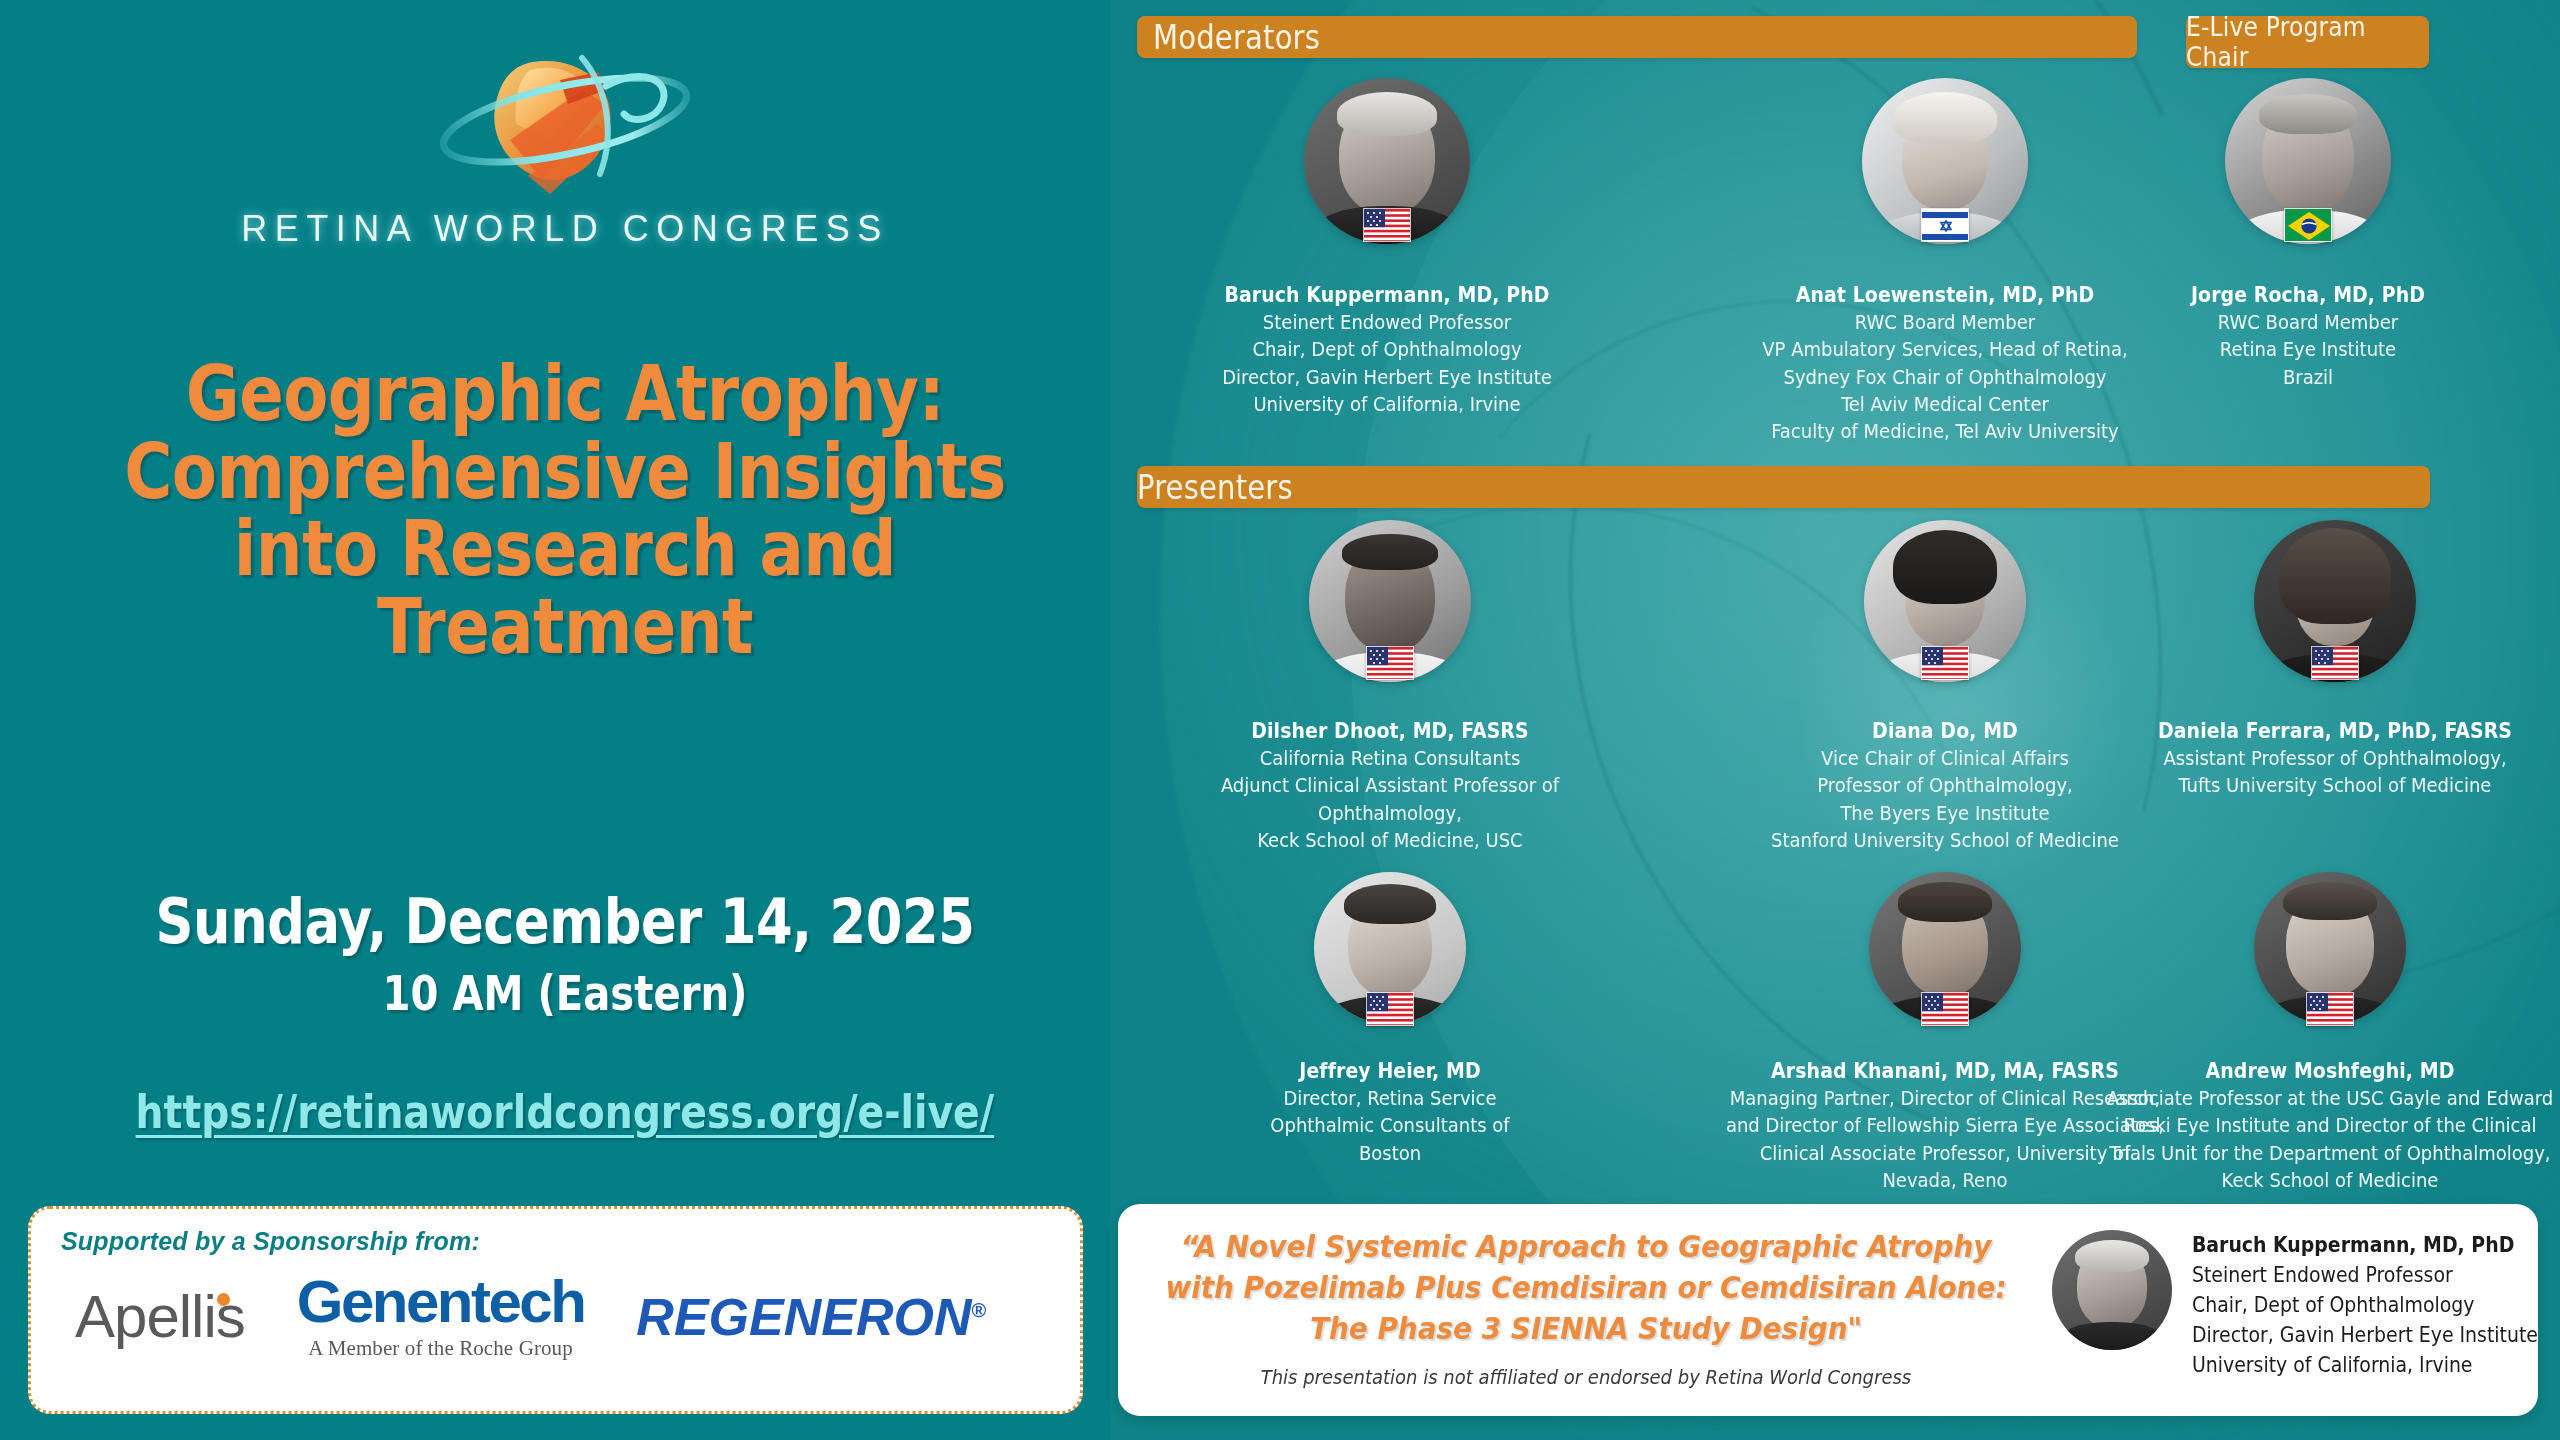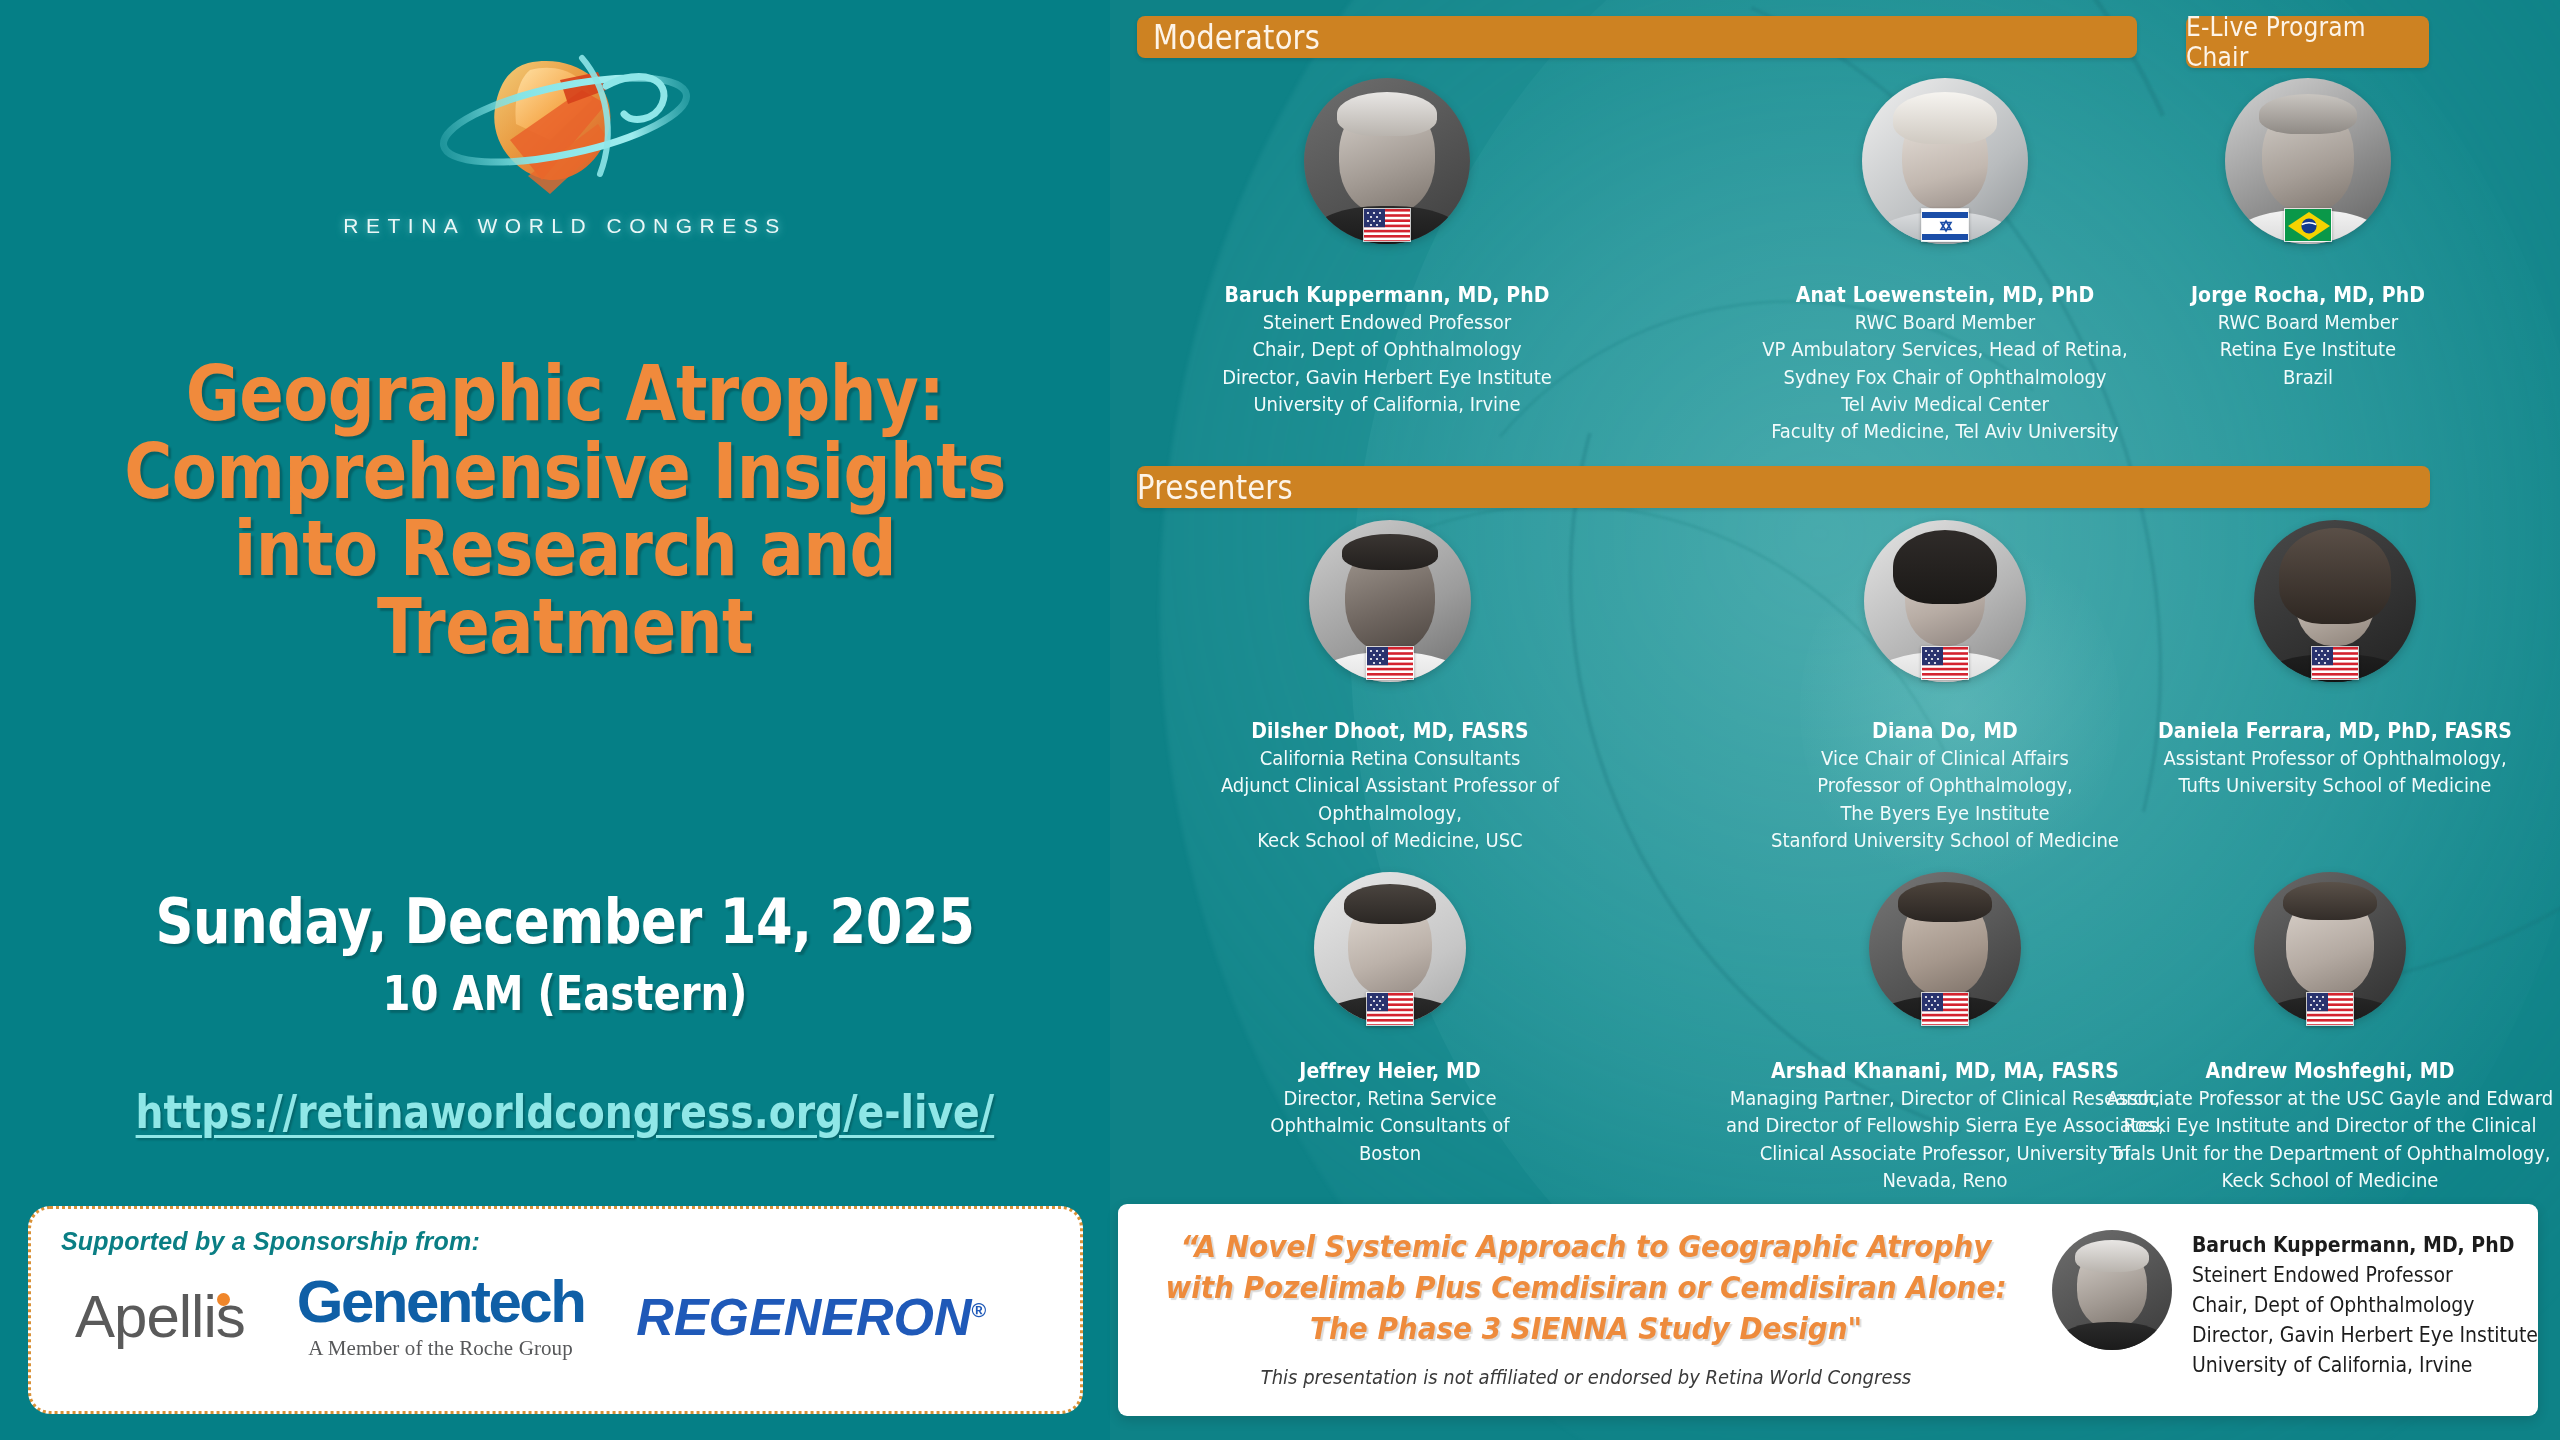--- a/index.html
+++ b/index.html
@@ -68,23 +68,22 @@
   .left-panel {
     position: absolute; left: 0; top: 0; width: 1130px; height: 1440px;
   }
   .logo-wrap {
     position: absolute; left: 0; top: 28px; width: 1130px;
     display: flex; flex-direction: column; align-items: center;
   }
   .logo-mark { position: relative; width: 310px; height: 180px; }
   .logo-mark svg { position: absolute; left: 0; top: 0; }
   .logo-text {
-    margin-top: 6px;
     color: #eaf7f7;
-    font-size: 21px;
+    font-size: 36px;
     letter-spacing: 7.5px;
     font-weight: 400;
     text-shadow: 0 0 9px rgba(150,235,235,.75);
     white-space: nowrap;
   }
 
   .headline {
     position: absolute; left: 20px; top: 355px; width: 1090px;
     text-align: center;
     color: #f08a3c;
@@ -258,21 +257,21 @@
     font-size: 20px;
     line-height: 1.37;
   }
   .person-lines div { white-space: nowrap; }
 
   
   .talk-card {
     position: absolute; left: 1118px; top: 1204px;
     width: 1420px; height: 212px;
     background: #ffffff;
-    border-radius: 9px;
+    border-radius: 22px;
     display: flex;
     box-shadow: 0 4px 12px rgba(0,0,0,.15);
   }
   .talk-left {
     width: 960px;
     padding: 22px 10px 0 18px;
     text-align: center;
   }
   .talk-title {
     color: #ee8b3c;

